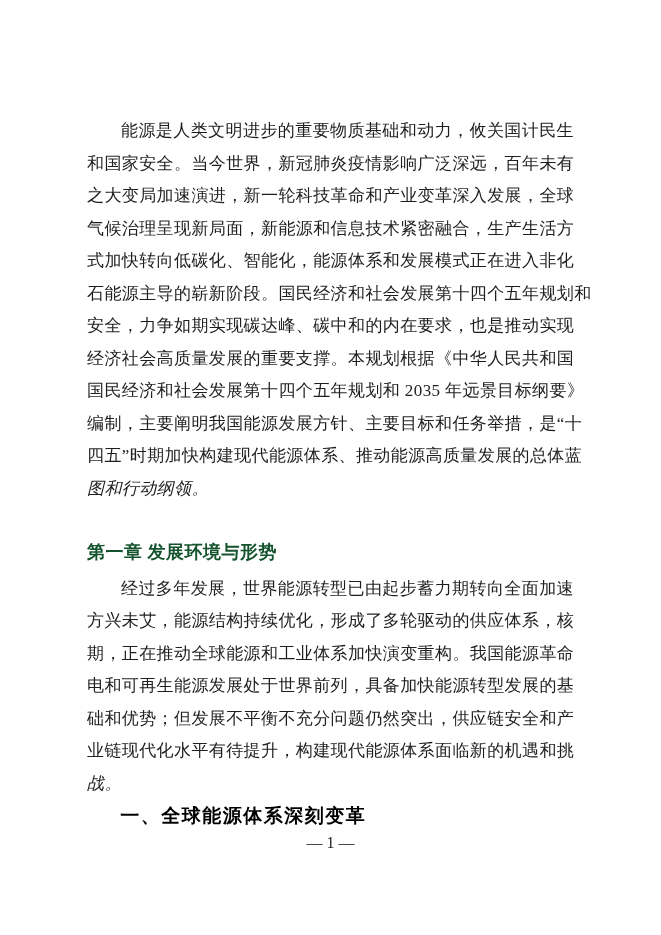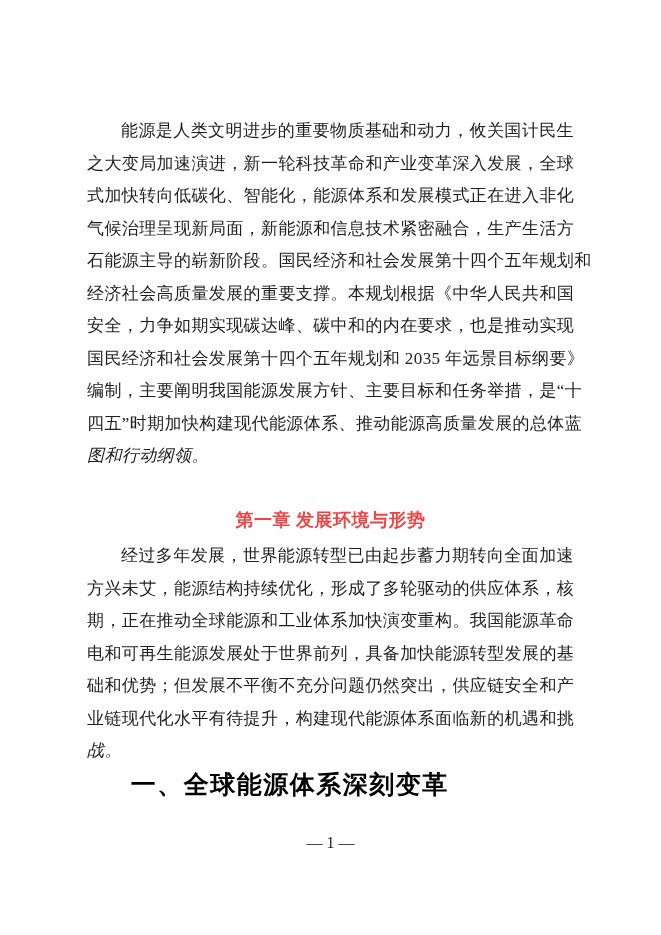--- a/index.html
+++ b/index.html
@@ -39,27 +39,27 @@
   .line.short {
     text-align-last: left;
     white-space: normal;
     font-style: italic;
   }
   .chapter {
     margin: 31px 0 4px 0;
     font-size: 18px;
     line-height: 32.5px;
     font-weight: bold;
-    text-align: center;
-    color: #ef4444;
+    text-align: left;
+    color: #14532d;
     letter-spacing: 0.5px;
   }
   .section {
     margin: 1px 0 0 0;
-    font-size: 25px;
+    font-size: 19px;
     line-height: 30px;
     font-weight: bold;
     text-indent: 1.75em;
     letter-spacing: 1.5px;
     color: #000000;
     font-family: "Liberation Sans", "DejaVu Sans", sans-serif;
   }
   .footer {
     position: absolute;
     top: 833px;
@@ -72,26 +72,27 @@
   }
 </style>
 </head>
 <body>
 
 <div class="page">
   <div class="content">
 
     <div class="para">
       <div class="line indent">能源是人类文明进步的重要物质基础和动力，攸关国计民生</div>
+      <div class="line">和国家安全。当今世界，新冠肺炎疫情影响广泛深远，百年未有</div>
       <div class="line">之大变局加速演进，新一轮科技革命和产业变革深入发展，全球</div>
+      <div class="line">气候治理呈现新局面，新能源和信息技术紧密融合，生产生活方</div>
       <div class="line">式加快转向低碳化、智能化，能源体系和发展模式正在进入非化</div>
-      <div class="line">气候治理呈现新局面，新能源和信息技术紧密融合，生产生活方</div>
       <div class="line">石能源主导的崭新阶段。国民经济和社会发展第十四个五年规划和</div>
+      <div class="line">安全，力争如期实现碳达峰、碳中和的内在要求，也是推动实现</div>
       <div class="line">经济社会高质量发展的重要支撑。本规划根据《中华人民共和国</div>
-      <div class="line">安全，力争如期实现碳达峰、碳中和的内在要求，也是推动实现</div>
       <div class="line">国民经济和社会发展第十四个五年规划和 2035 年远景目标纲要》</div>
       <div class="line">编制，主要阐明我国能源发展方针、主要目标和任务举措，是“十</div>
       <div class="line">四五”时期加快构建现代能源体系、推动能源高质量发展的总体蓝</div>
       <div class="line short">图和行动纲领。</div>
     </div>
 
     <div class="chapter">第一章 发展环境与形势</div>
 
     <div class="para">
       <div class="line indent">经过多年发展，世界能源转型已由起步蓄力期转向全面加速</div>

